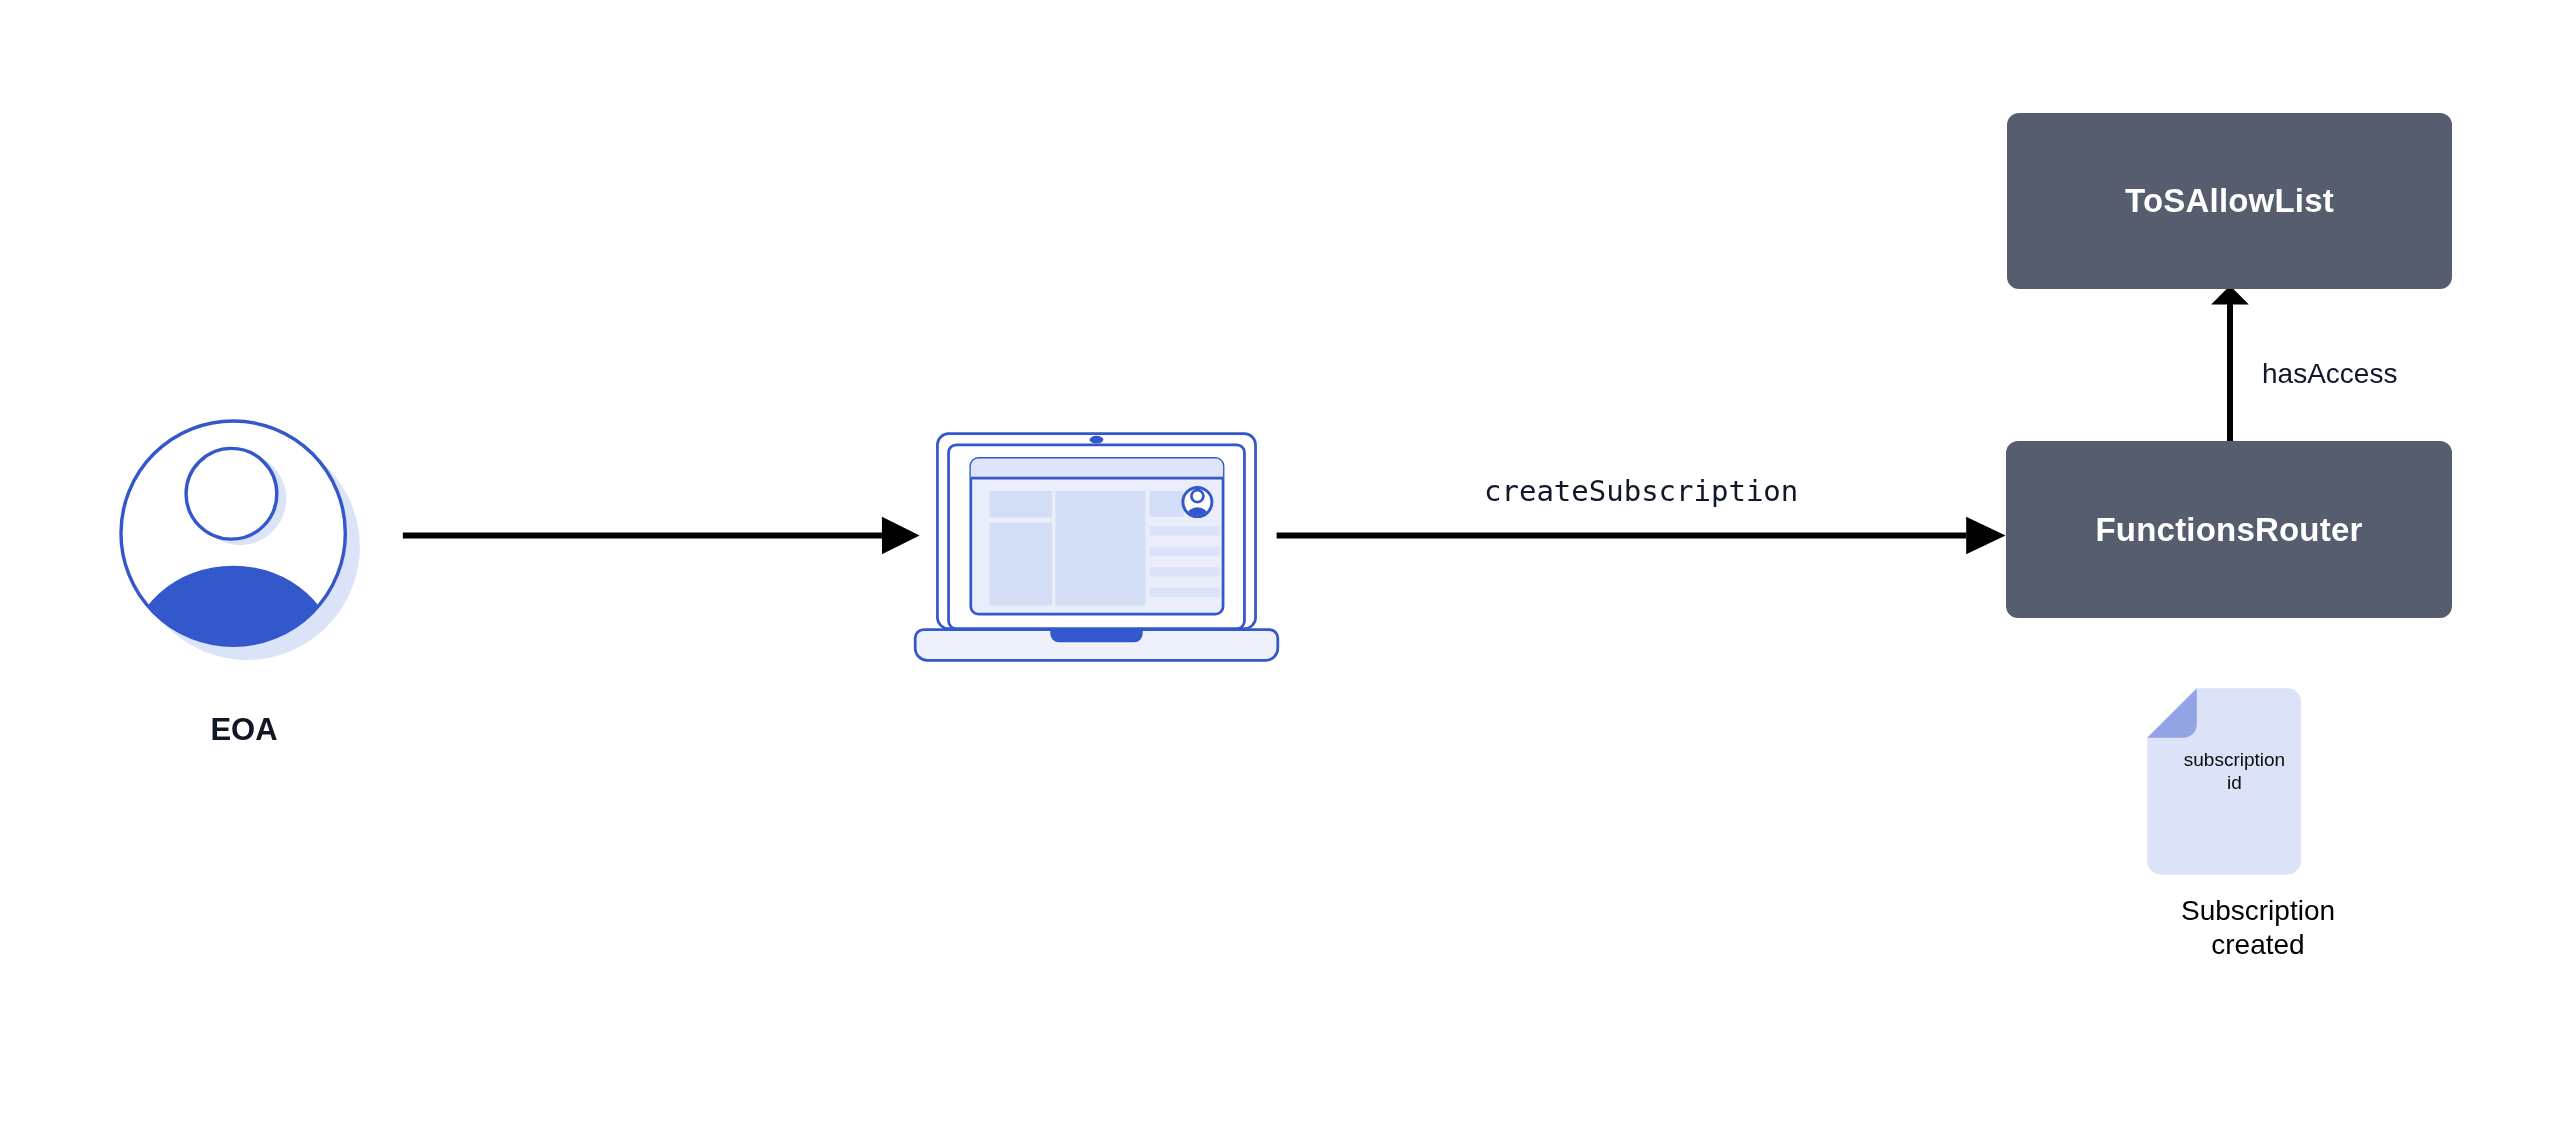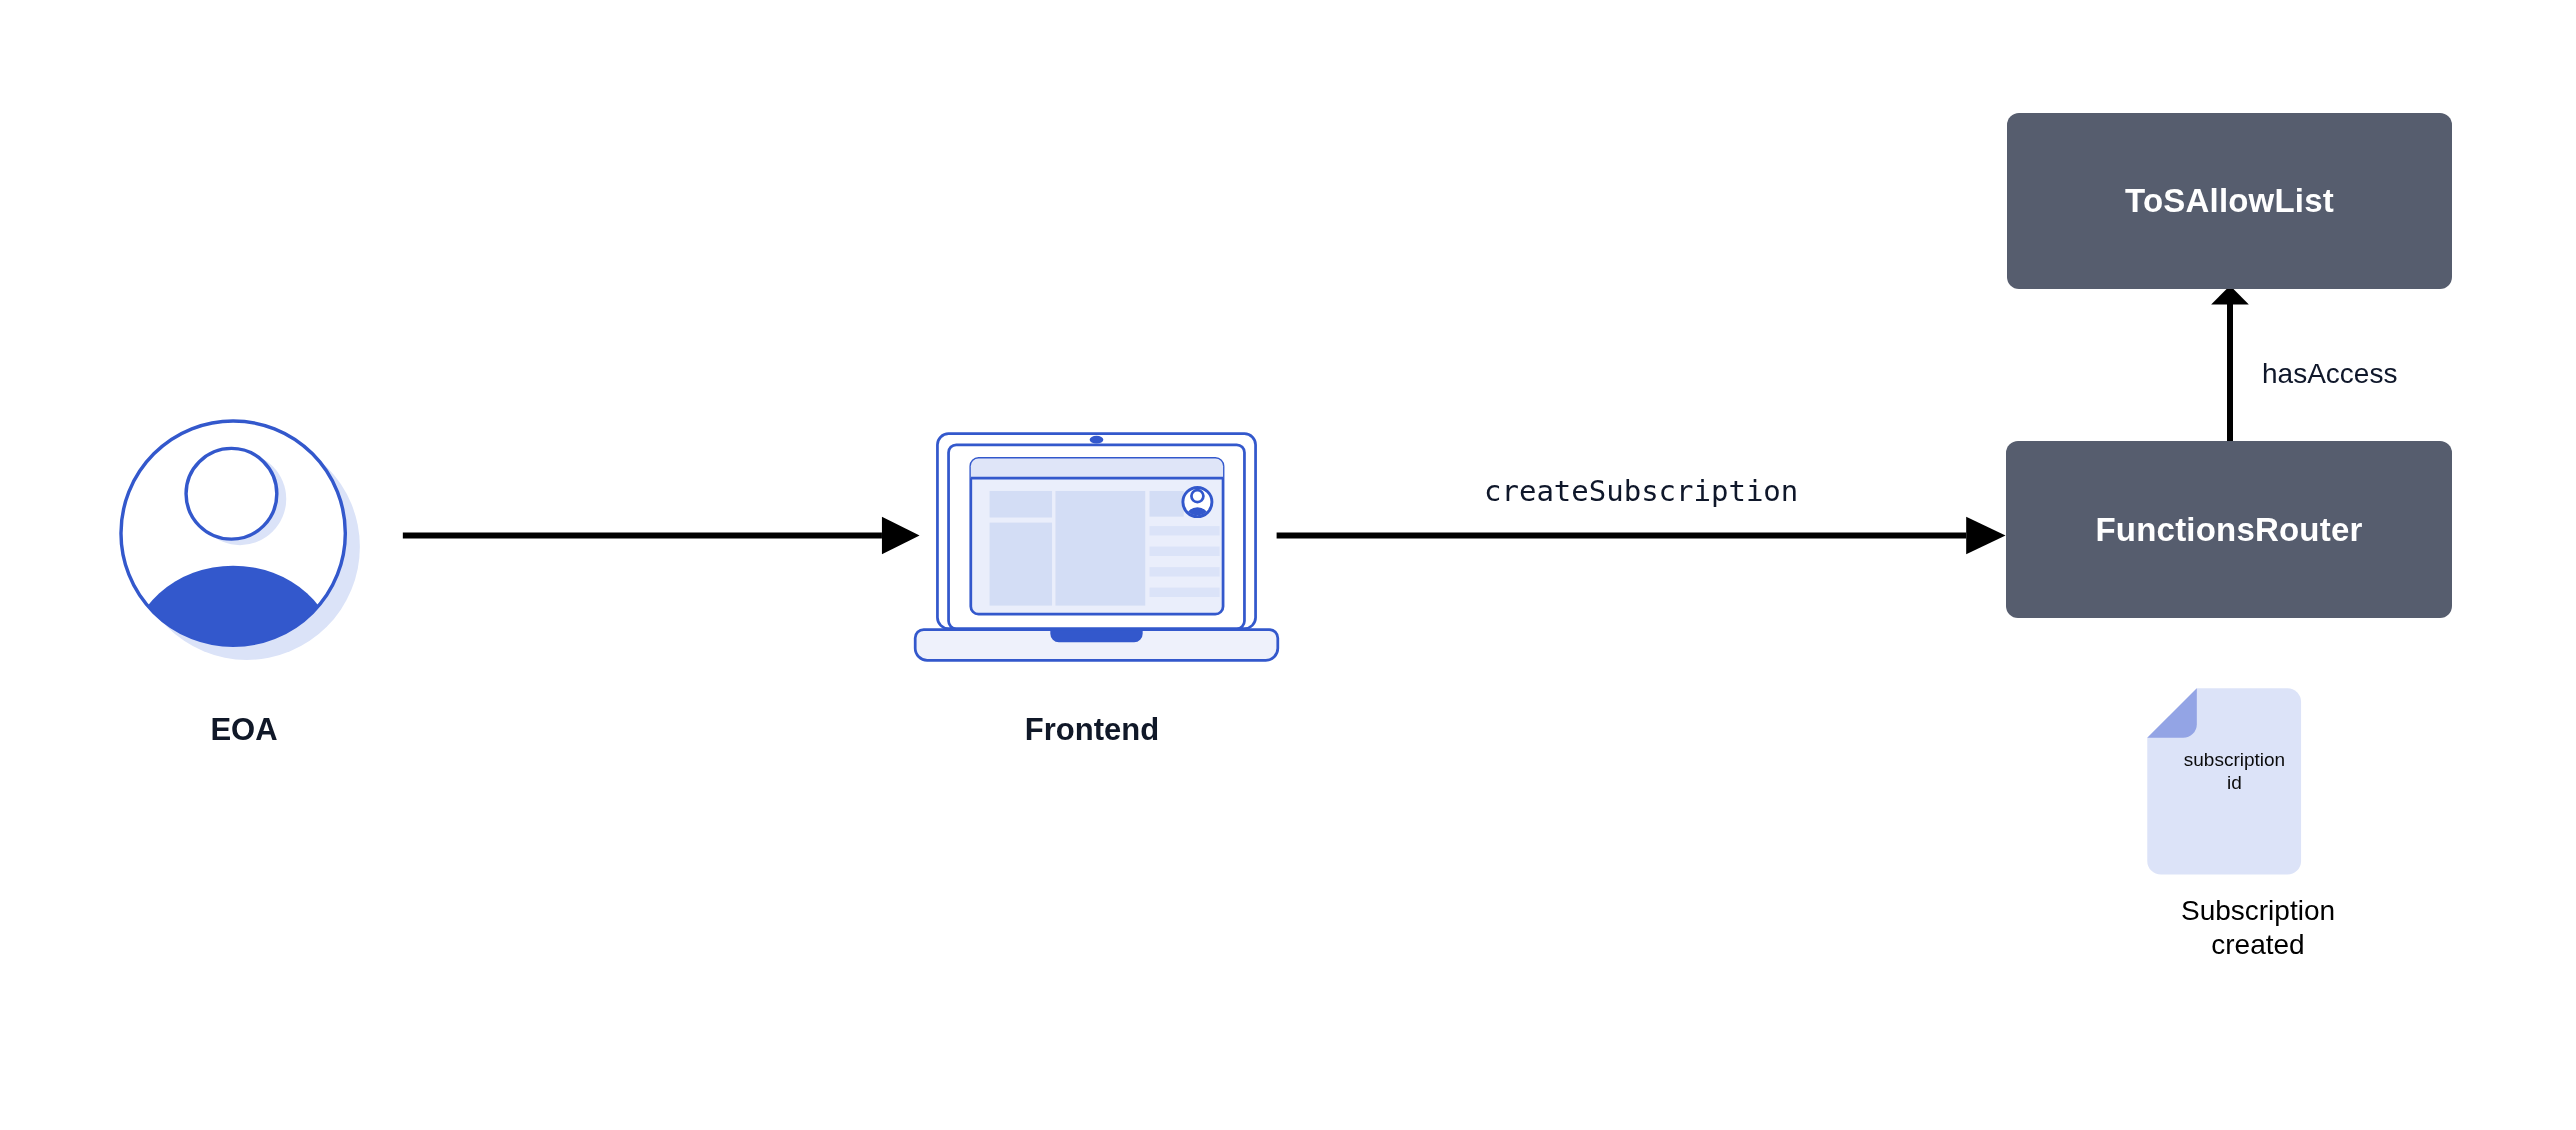--- a/index.html
+++ b/index.html
@@ -194,21 +194,20 @@
           <circle cx="338" cy="116" r="14" fill="#3358cc"></circle>
         </g>
         <circle cx="338" cy="89" r="7" fill="#ffffff" stroke="#3358cc" stroke-width="3.2"></circle>
       </g>
 
       <path d="M18 245 h404 a10 10 0 0 1 10 10 v12 a14 14 0 0 1 -14 14 h-396 a14 14 0 0 1 -14 -14 v-12 a10 10 0 0 1 10 -10 z" fill="#eef1fb" stroke="#3358cc" stroke-width="3.2"></path>
 
       <path d="M166 246 h108 a0 0 0 0 1 0 0 v4 a10 10 0 0 1 -10 10 h-88 a10 10 0 0 1 -10 -10 v-4 z" fill="#3358cc"></path>
     </svg>
   </div>
-  <div class="node-caption" id="frontend-caption">Frontend</div>
 
   <svg class="svg-layer" style="left:1259px; top:497px;" width="771" height="77" viewBox="0 0 900 90">
     <line x1="20" y1="45" x2="826" y2="45" stroke="#000000" stroke-width="7"></line>
     <polygon points="826,23 872,45 826,67" fill="#000000"></polygon>
   </svg>
   <div class="edge-label" id="create-subscription-label">createSubscription</div>
 
   <svg class="svg-layer" style="left:2193px; top:283px;" width="86" height="167" viewBox="0 0 100 195">
     <line x1="43" y1="190" x2="43" y2="22" stroke="#000000" stroke-width="7"></line>
     <polygon points="21,25 43,3 65,25" fill="#000000"></polygon>

